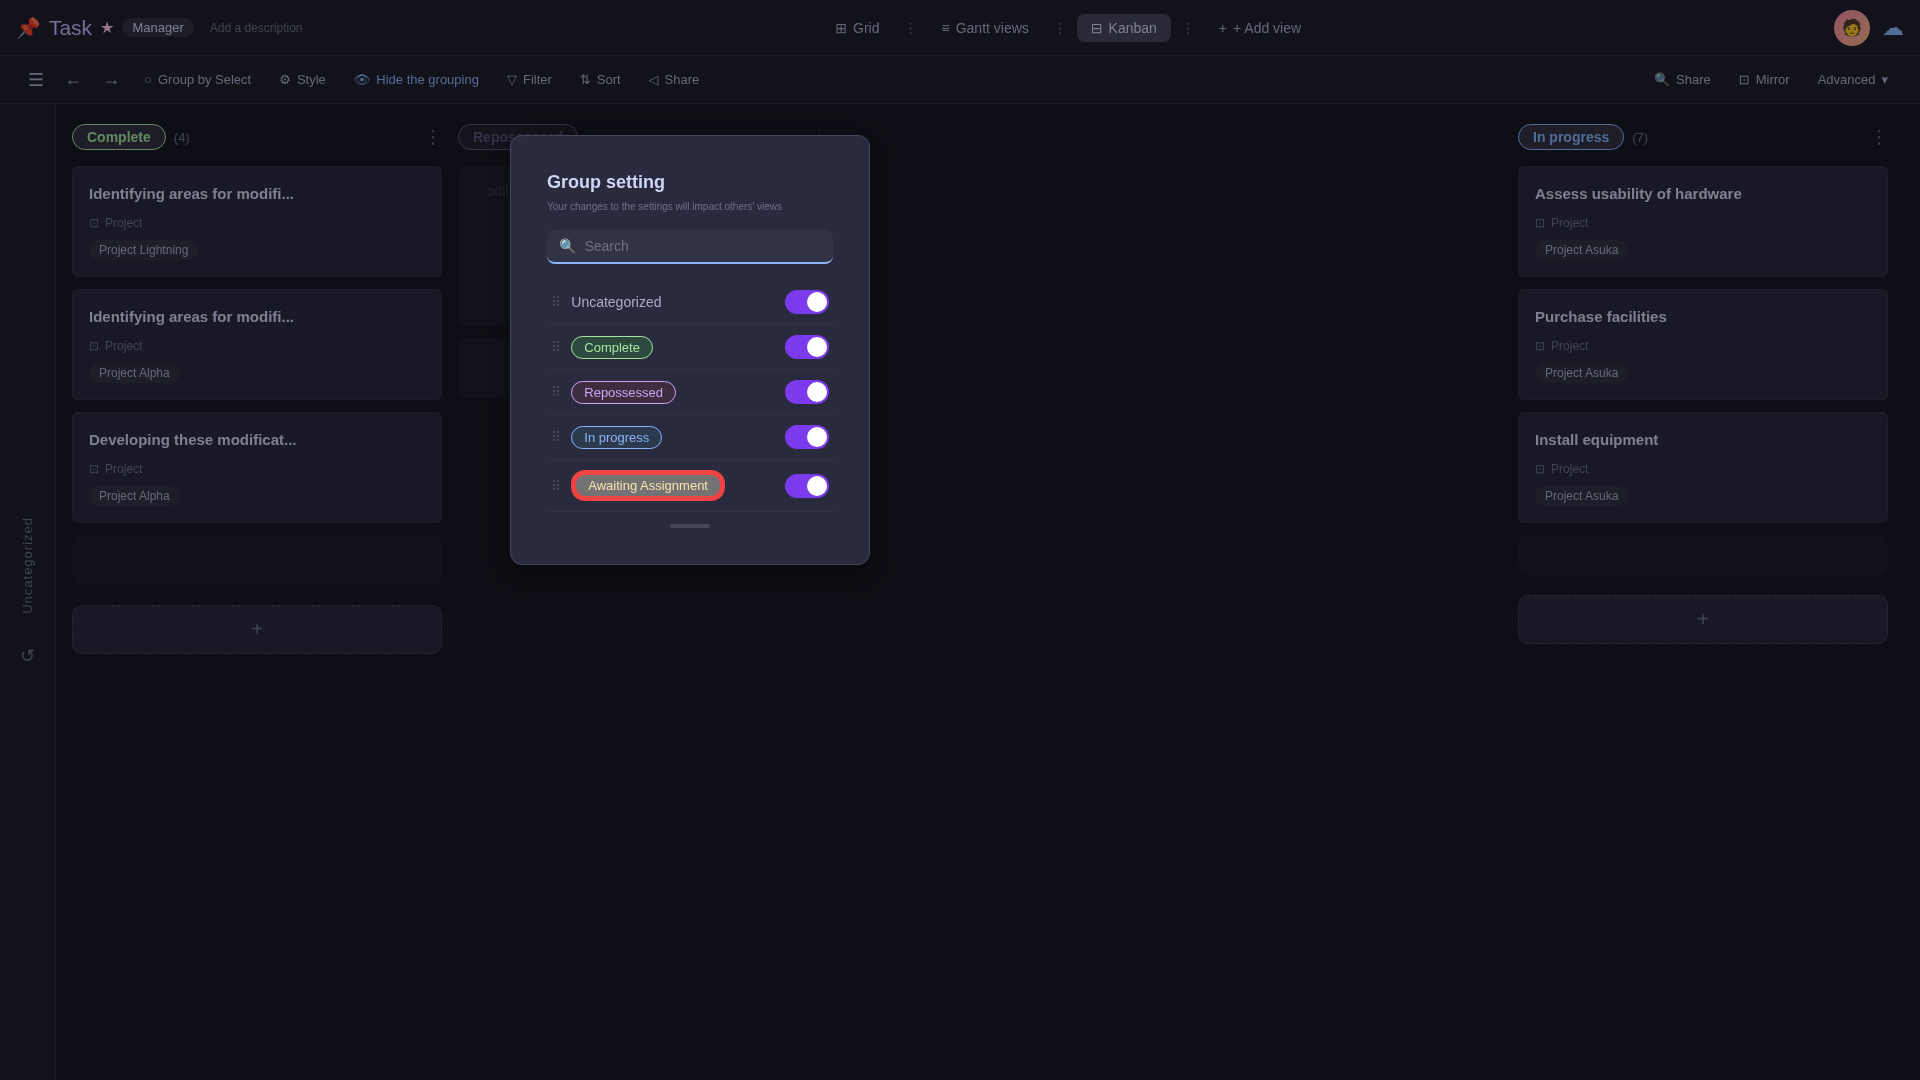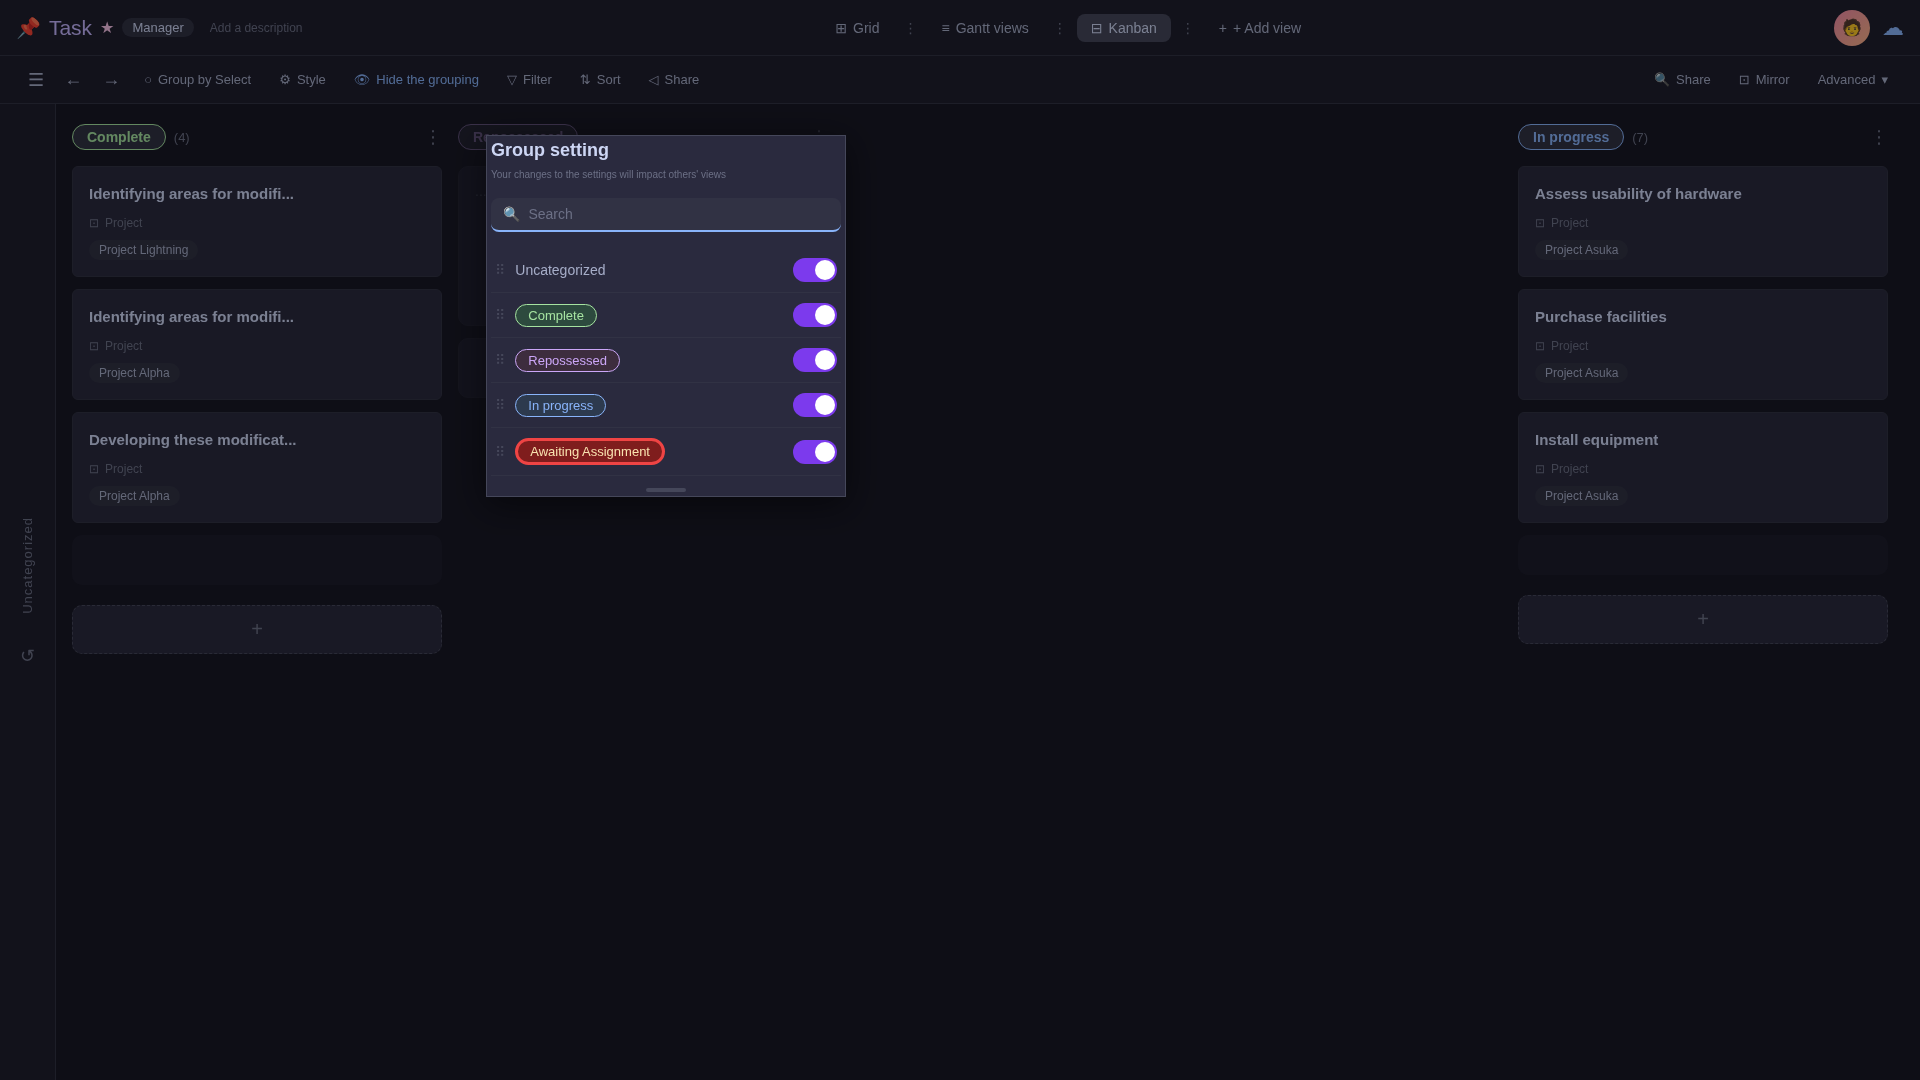--- a/index.html
+++ b/index.html
@@ -267,27 +267,27 @@
     
     .overlay-bg {
       position: fixed;
       top: 0; left: 0; right: 0; bottom: 0;
       background: rgba(0,0,0,0.4);
       z-index: 10;
     }
     .group-setting-panel {
       position: fixed;
       top: 135px;
-      left: 486px;
+      left: 510px;
       width: 360px;
       background: #2a2a3e;
-      border-radius: 0;
+      border-radius: 12px;
       border: 1px solid #45475a;
       z-index: 20;
-      padding: 4px;
+      padding: 36px;
       box-shadow: 0 8px 32px rgba(0,0,0,0.5);
     }
     .panel-title {
       font-size: 18px;
       font-weight: 700;
       color: #cdd6f4;
       margin-bottom: 6px;
     }
     .panel-subtitle {
       font-size: 10px;
@@ -333,21 +333,21 @@
     }
     .group-label-badge {
       display: inline-block;
       padding: 3px 12px;
       border-radius: 14px;
       font-size: 13px;
     }
     .label-complete { background: #2d4a3e; color: #a6e3a1; border: 1px solid #a6e3a1; }
     .label-repossessed { background: #3d2d3e; color: #cba6f7; border: 1px solid #cba6f7; }
     .label-inprogress { background: #2d3a4e; color: #89b4fa; border: 1px solid #89b4fa; }
-    .label-awaiting { background: #7f1d1d; color: #f9e2af; border: 3px solid #ef4444; }
+    .label-awaiting { background: #737373; color: #f9e2af; border: 5px solid #ef4444; }
     .label-uncategorized { color: #a6adc8; }
 
     
     .toggle {
       width: 44px;
       height: 24px;
       border-radius: 12px;
       background: #7c3aed;
       position: relative;
       cursor: pointer;

